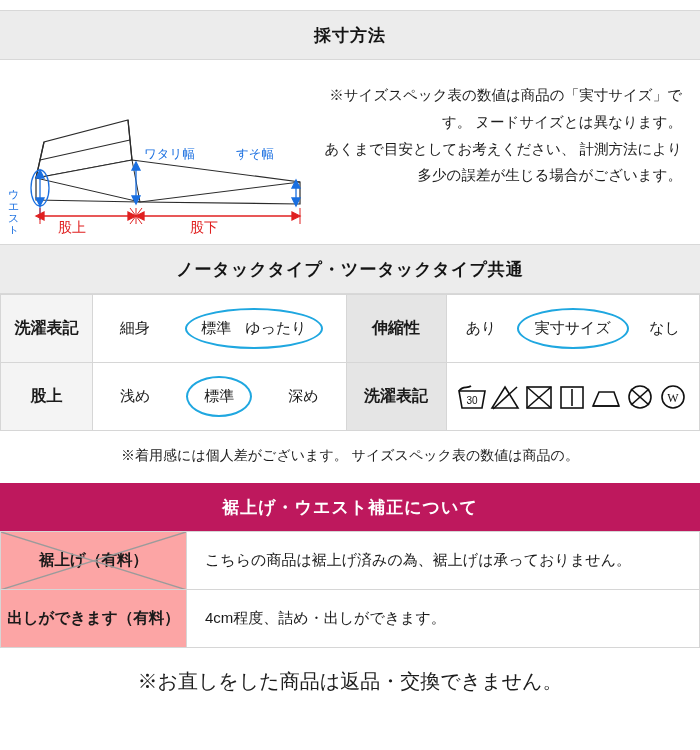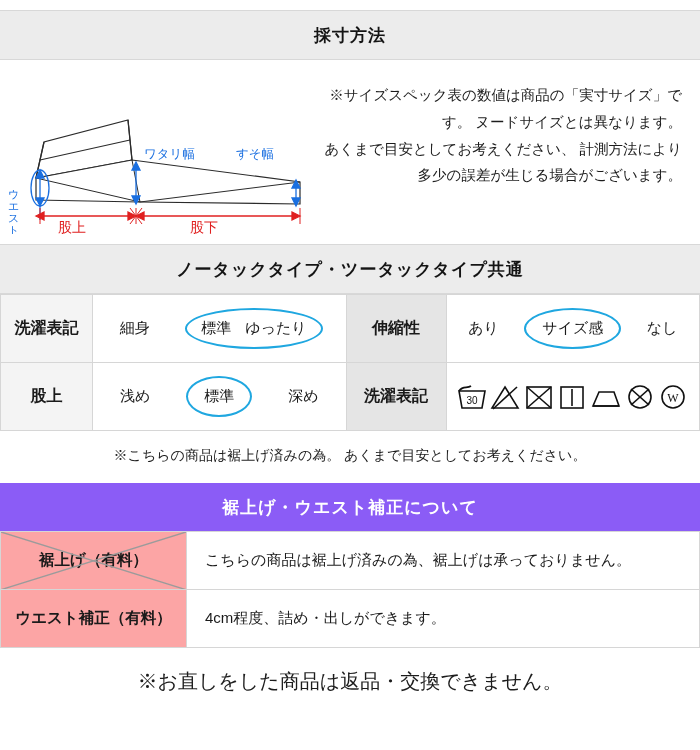--- a/index.html
+++ b/index.html
@@ -19,21 +19,21 @@
     text-align: center;
     font-weight: bold;
     font-size: 17px;
     letter-spacing: 1px;
     padding: 13px 0 12px;
     border-top: 1px solid #d8d8d8;
     border-bottom: 1px solid #d8d8d8;
     color: #141414;
   }
   .bar-black {
-    background: #8b5cf6;
+    background: #be185d;
     color: #ffffff;
     text-align: center;
     font-weight: bold;
     font-size: 17px;
     letter-spacing: 1px;
     padding: 13px 0 12px;
   }
 
   
   .diagram-wrap {
@@ -256,21 +256,21 @@
             <span class="opt" style="padding:0">標準</span>
             <span class="opt" style="padding:0">ゆったり</span>
           </span>
         </div>
       </td>
       <td class="lbl2">伸縮性</td>
       <td>
         <div class="opts">
           <span class="opt">あり</span>
           <span class="circle-one">
-            <span class="opt" style="padding:0">サイズ感</span>
+            <span class="opt" style="padding:0">実寸サイズ</span>
           </span>
           <span class="opt">なし</span>
         </div>
       </td>
     </tr>
     <tr>
       <td class="lbl">股上</td>
       <td>
         <div class="opts">
           <span class="opt">浅め</span>
@@ -320,38 +320,38 @@
           <svg width="32" height="30" viewBox="0 0 32 30">
             <circle cx="16" cy="15" r="11" fill="none" stroke="#111" stroke-width="1.6"></circle>
             <text x="16" y="20" font-size="12" text-anchor="middle" fill="#111" font-family="'Liberation Serif', serif">W</text>
           </svg>
         </div>
       </td>
     </tr>
   </tbody>
     </table>
 
-  <div class="note">※こちらの商品は裾上げ済みの為。 あくまで目安としてお考えください。</div>
+  <div class="note">※着用感には個人差がございます。 サイズスペック表の数値は商品の。</div>
 
   <div class="bar-black">裾上げ・ウエスト補正について</div>
 
   <table class="alt-table">
     <tbody>
         <tr>
       <td class="alt-lbl">
         <span>裾上げ（有料）</span>
         <svg class="strike-cross" viewBox="0 0 186 58" preserveAspectRatio="none">
           <line x1="0" y1="0" x2="186" y2="58" stroke="#9b9b9b" stroke-width="1.4"></line>
           <line x1="186" y1="0" x2="0" y2="58" stroke="#9b9b9b" stroke-width="1.4"></line>
         </svg>
       </td>
       <td class="alt-val">こちらの商品は裾上げ済みの為、裾上げは承っておりません。</td>
     </tr>
     <tr>
-      <td class="alt-lbl">ウエスト補正（有料）</td>
+      <td class="alt-lbl">出しができます（有料）</td>
       <td class="alt-val">4cm程度、詰め・出しができます。</td>
     </tr>
   </tbody>
     </table>
 
   <div class="note-small">※お直しをした商品は返品・交換できません。</div>
 
 </div>
 
 </body></html>

